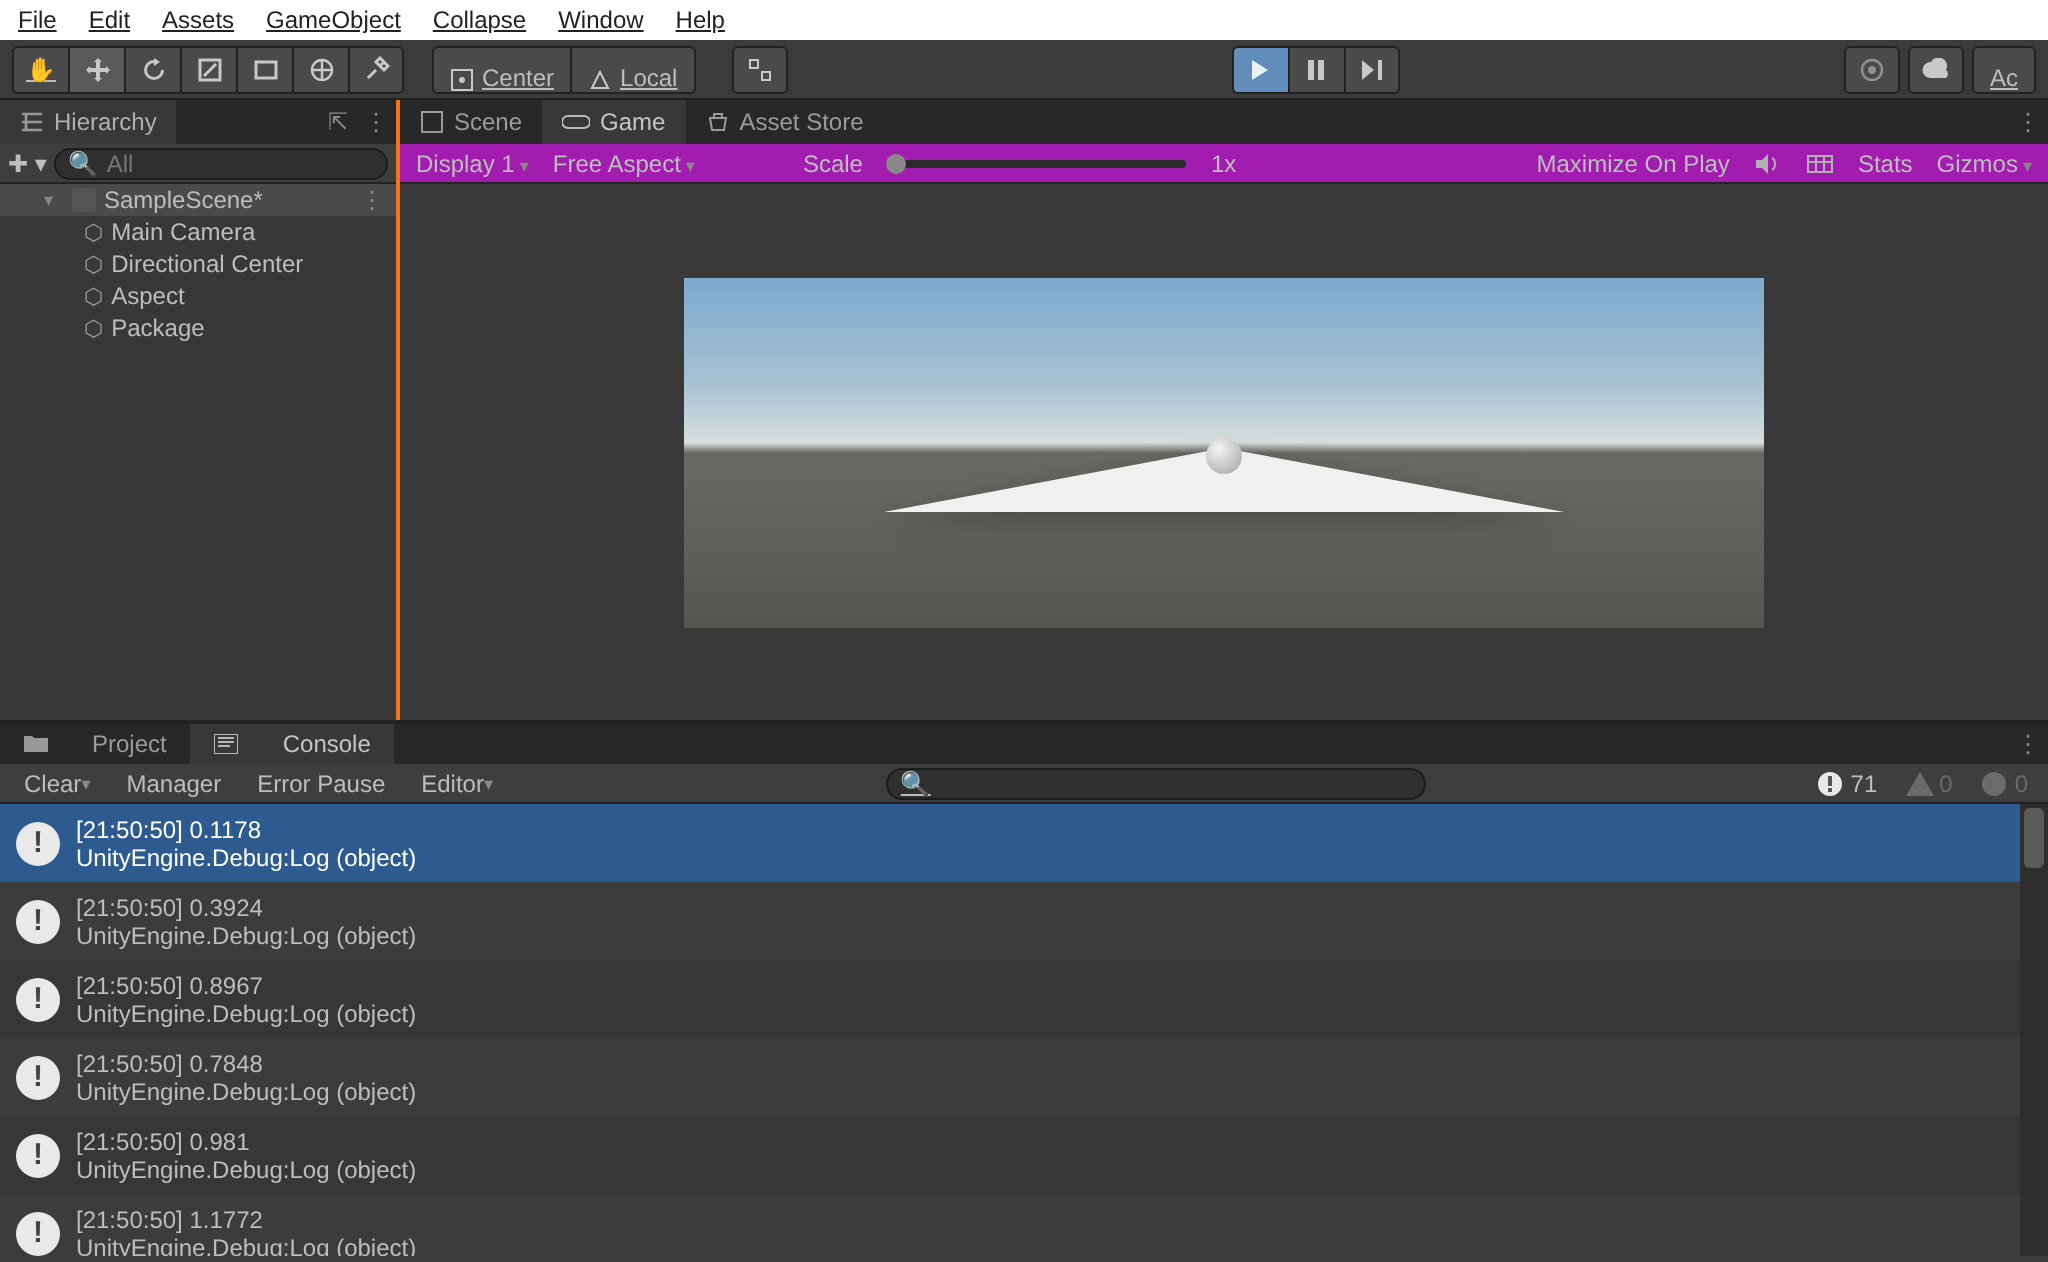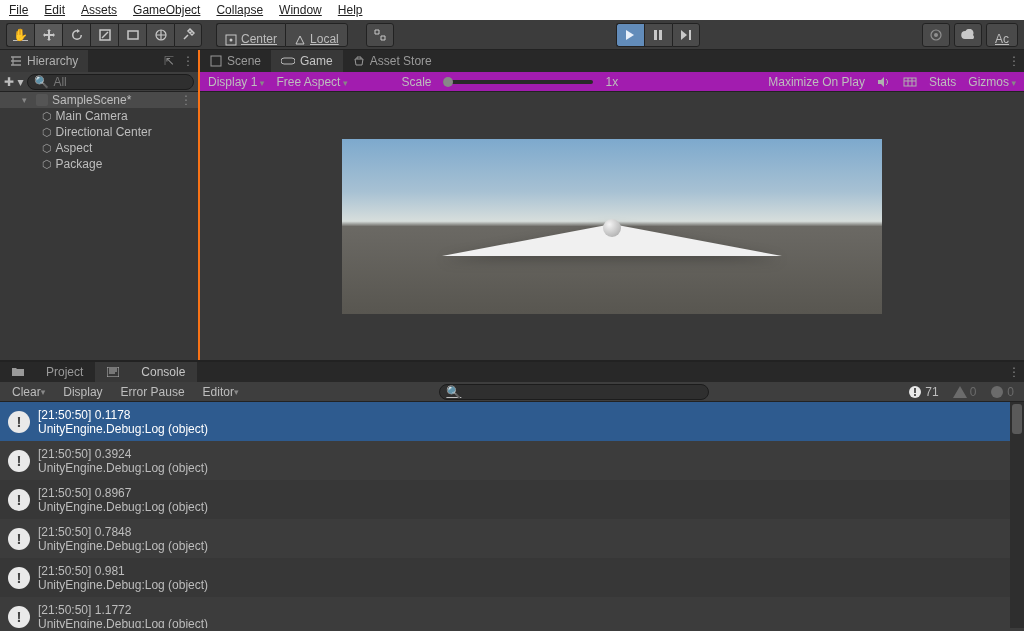--- a/index.html
+++ b/index.html
@@ -311,21 +311,21 @@
       </svg>
     <span>Console</span>
   </div>
   <div class="panel-header-icons">
       <span style="color:#888">⋮</span>
     </div>
 </div>
 
 <div class="console-bar">
   <span class="cbtn dd">Clear</span>
-  <span class="cbtn">Display</span>
+  <span class="cbtn">Manager</span>
   <span class="cbtn">Error Pause</span>
   <span class="cbtn dd">Editor</span>
   <div class="flex-spacer"></div>
   <div class="csearch row">
       <span style="color:#777">🔍</span>
     </div>
   <div class="flex-spacer"></div>
   <div class="ccount">
     <svg width="14" height="14" viewBox="0 0 14 14">
         <circle cx="7" cy="7" r="6" fill="#e8e8e8"></circle>

